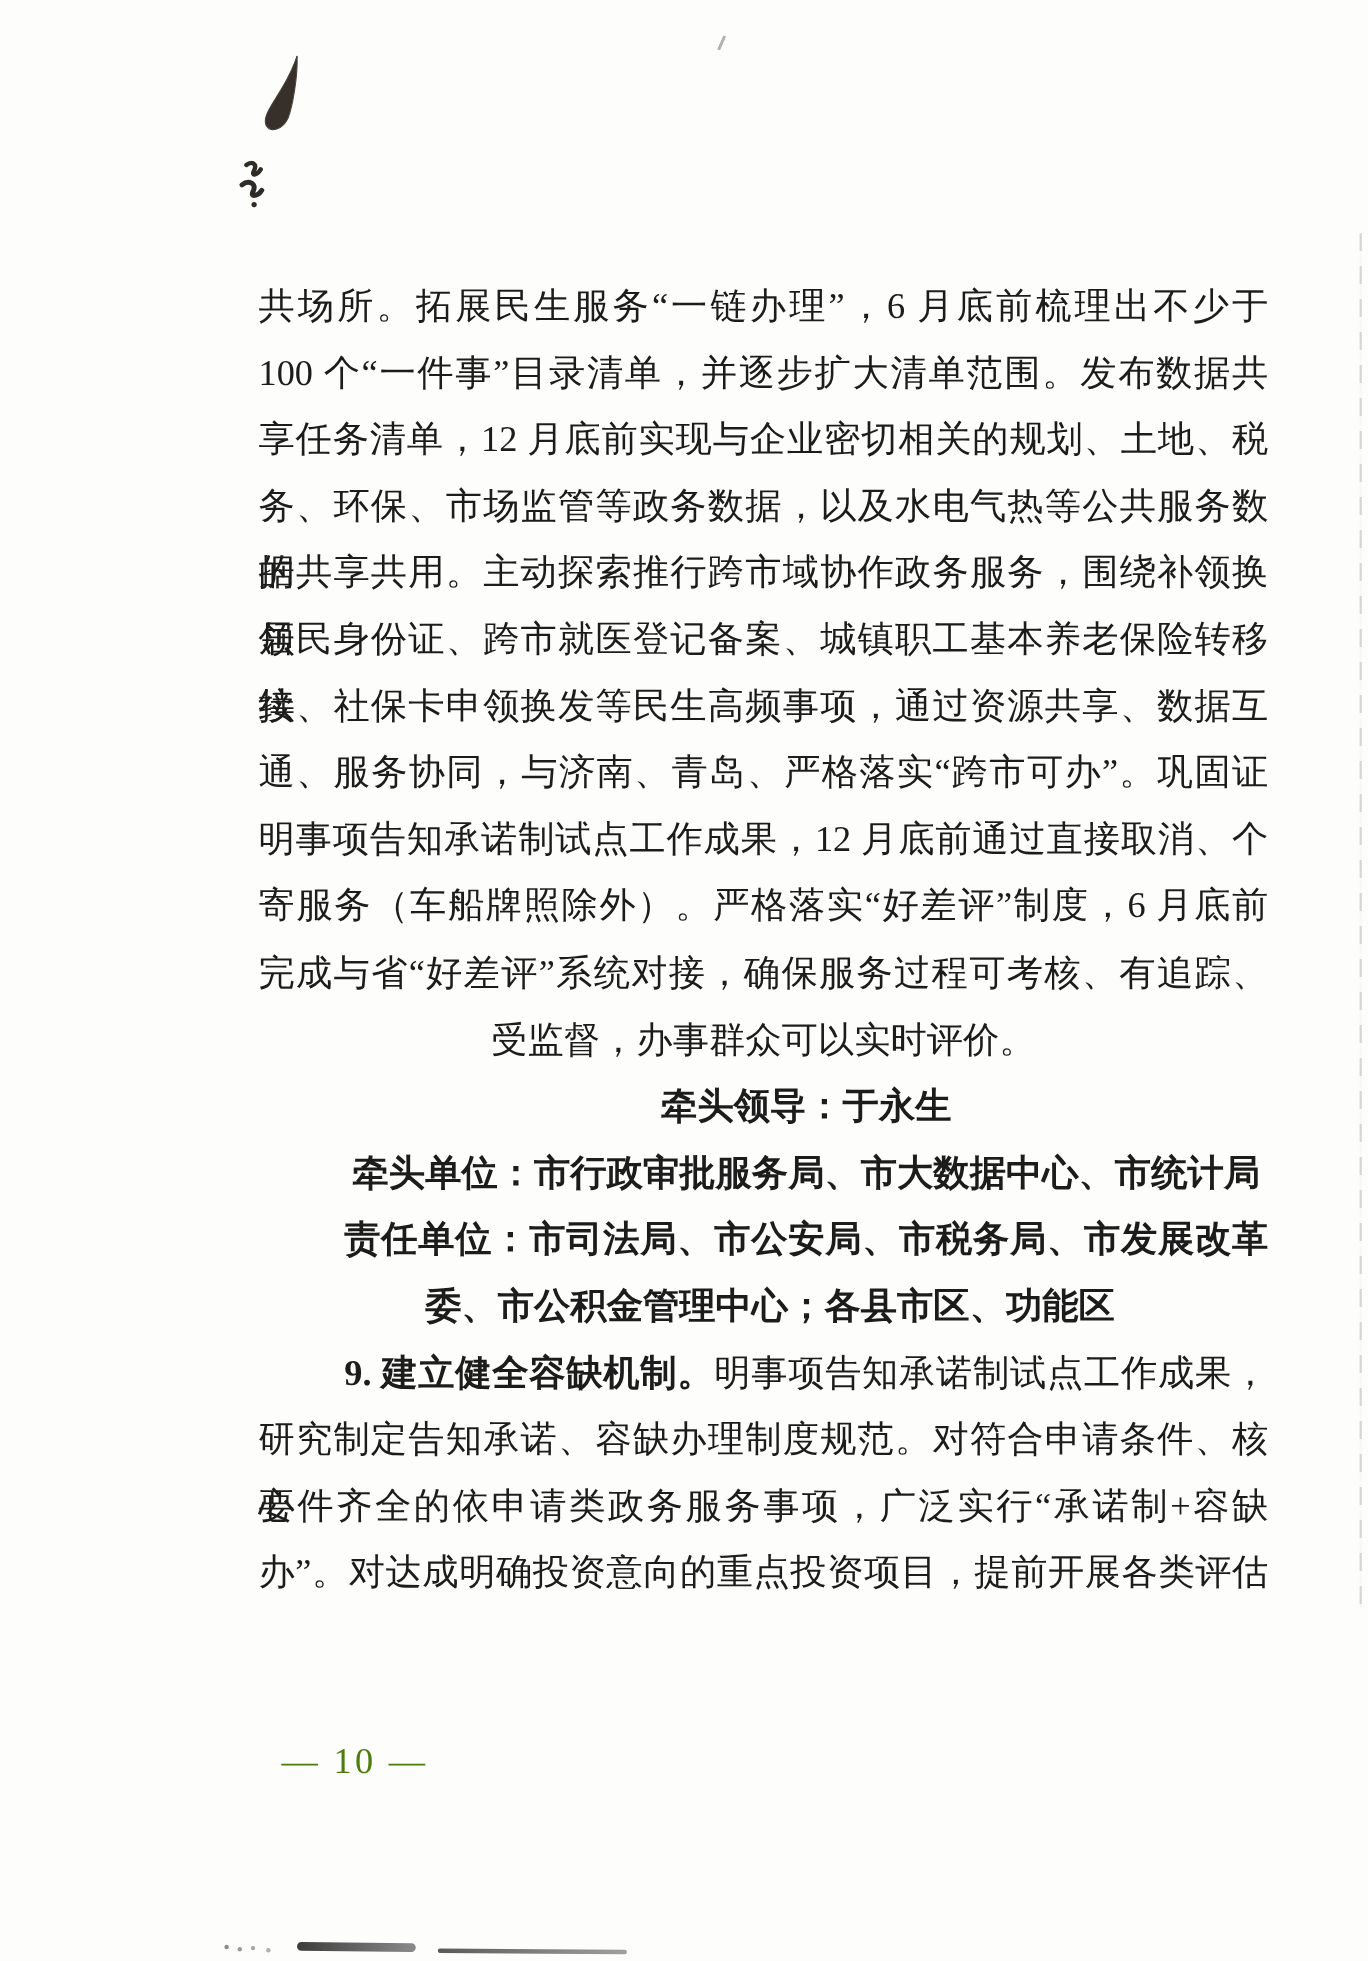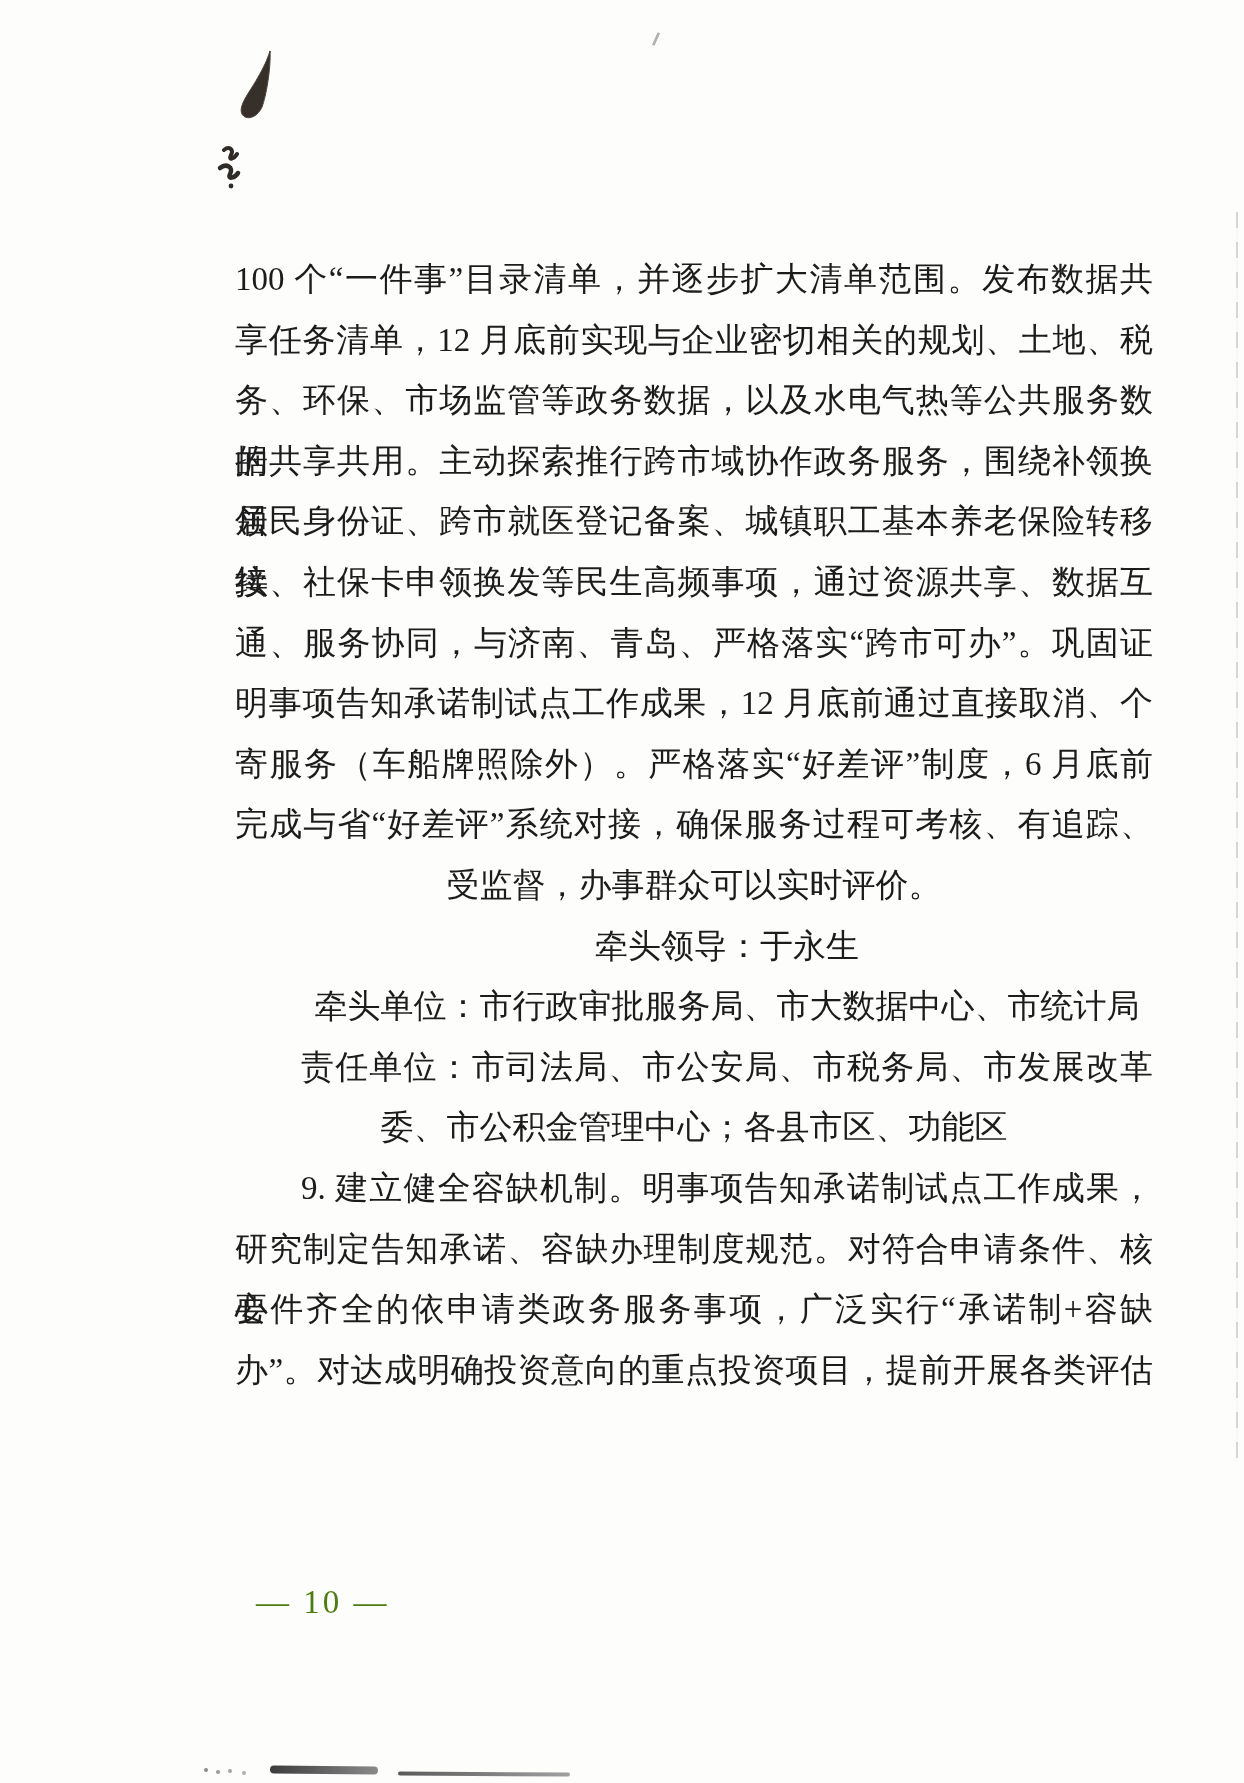--- a/index.html
+++ b/index.html
@@ -13,21 +13,21 @@
   .textblock{
     position:absolute;left:235px;top:249px;width:918px;
     color:#1c1c1c;font-size:33px;font-weight:500;
   }
   .line{
     height:60.6px;line-height:60.6px;white-space:nowrap;
     text-align:center;
   }
   .line.j{white-space:normal;text-align:justify;text-align-last:justify;}
   .line.ind{text-indent:66px;}
-  .line.b, .b{font-weight:400;}
+  .line.b, .b{font-weight:700;margin-left:12px;}
   
   .pagenum{
     position:absolute;left:256px;top:1582px;height:40px;line-height:40px;
     color:#4d7c0f;font-size:33px;letter-spacing:3px;
     font-family:"Liberation Serif", serif;
   }
   
   .blot{position:absolute;left:236px;top:50px;width:40px;height:76px;}
   .scribble{position:absolute;left:214px;top:146px;width:32px;height:46px;}
   .tick{position:absolute;left:645px;top:30px;width:10px;height:14px;border-right:3px solid #9a9a98;border-radius:60% 0 0 0;transform:rotate(24deg);opacity:.75;}
@@ -58,20 +58,21 @@
     <path d="M10 4 C15 0 20 3 17 9 C14 15 20 13 23 8" fill="none" stroke="#2f2b26" stroke-width="4" stroke-linecap="round"></path>
     <path d="M6 22 C12 17 20 21 16 28 C13 34 21 32 24 27" fill="none" stroke="#2f2b26" stroke-width="4.5" stroke-linecap="round"></path>
     <circle cx="17" cy="40" r="2.4" fill="#2f2b26"></circle>
   </svg>
 
   <div class="tick"></div>
 
   <div class="edge-line"></div>
 
   <div class="textblock">
+    <div class="line j">共场所。拓展民生服务“一链办理”，6 月底前梳理出不少于</div>
     <div class="line j">100 个“一件事”目录清单，并逐步扩大清单范围。发布数据共</div>
     <div class="line j">享任务清单，12 月底前实现与企业密切相关的规划、土地、税</div>
     <div class="line j">务、环保、市场监管等政务数据，以及水电气热等公共服务数据</div>
     <div class="line j">的共享共用。主动探索推行跨市域协作政务服务，围绕补领换领</div>
     <div class="line j">居民身份证、跨市就医登记备案、城镇职工基本养老保险转移接</div>
     <div class="line j">续、社保卡申领换发等民生高频事项，通过资源共享、数据互</div>
     <div class="line j">通、服务协同，与济南、青岛、严格落实“跨市可办”。巩固证</div>
     <div class="line j">明事项告知承诺制试点工作成果，12 月底前通过直接取消、个</div>
     <div class="line j">寄服务（车船牌照除外）。严格落实“好差评”制度，6 月底前</div>
     <div class="line j">完成与省“好差评”系统对接，确保服务过程可考核、有追踪、</div>

